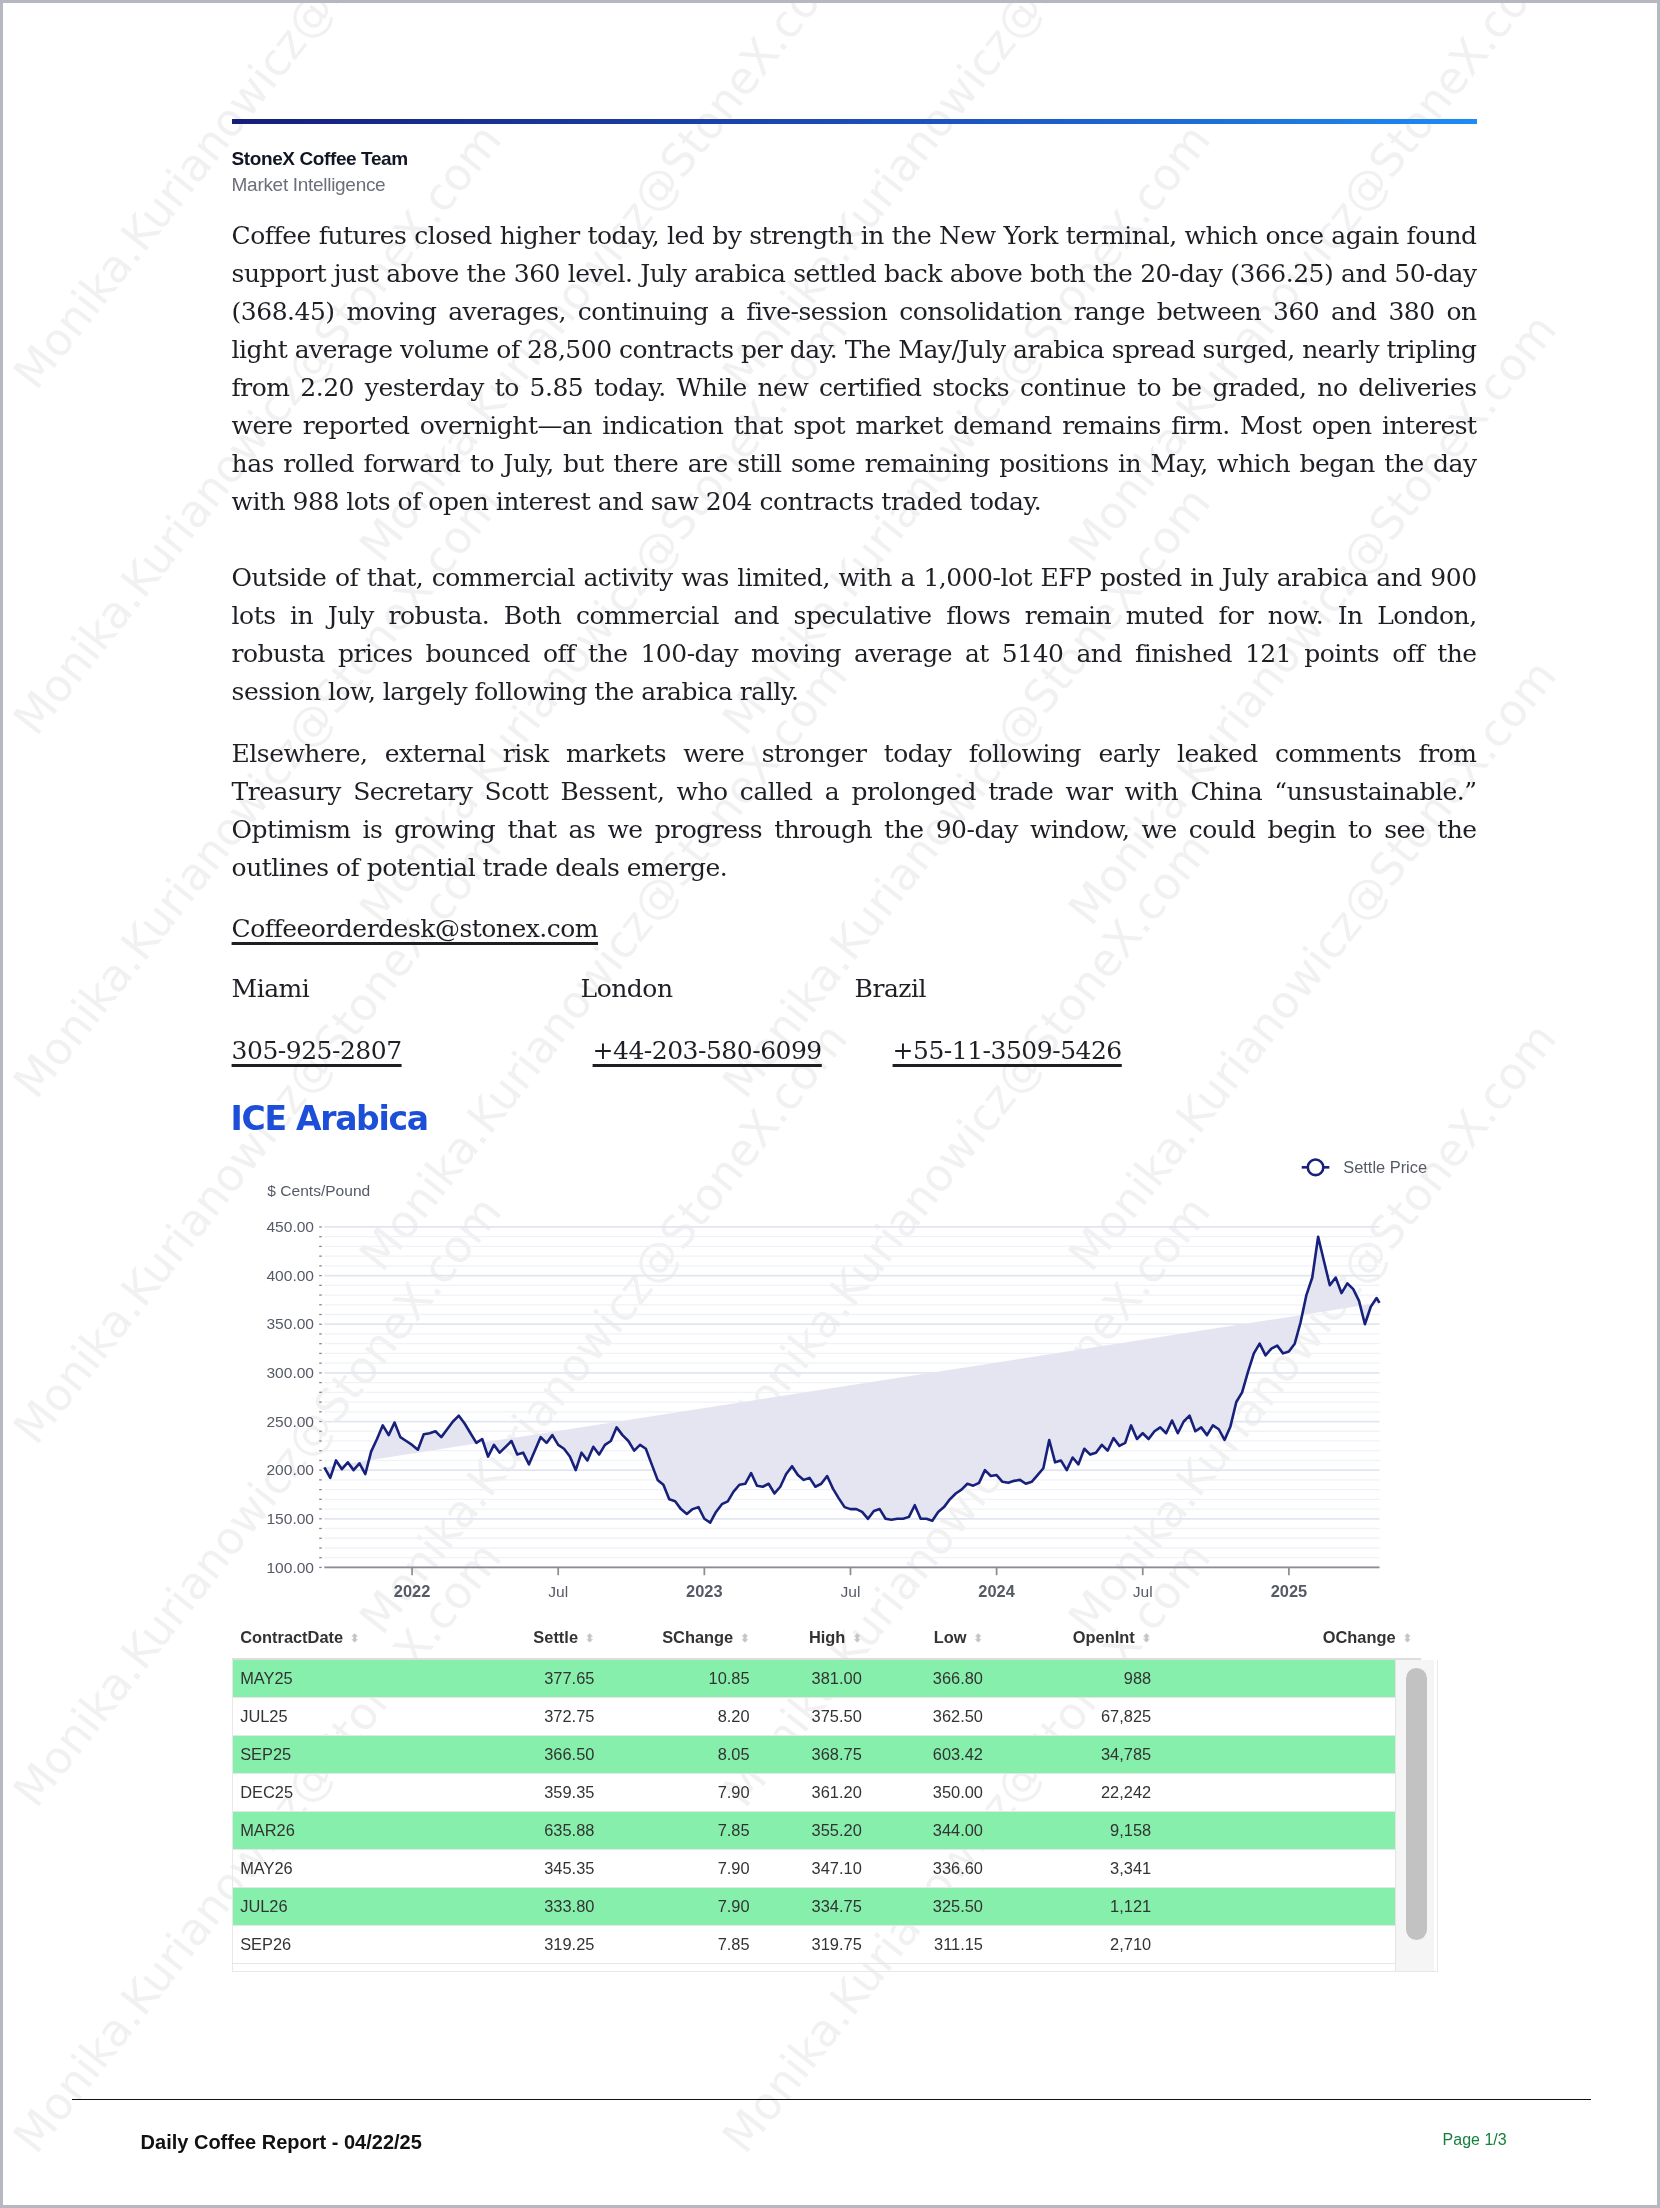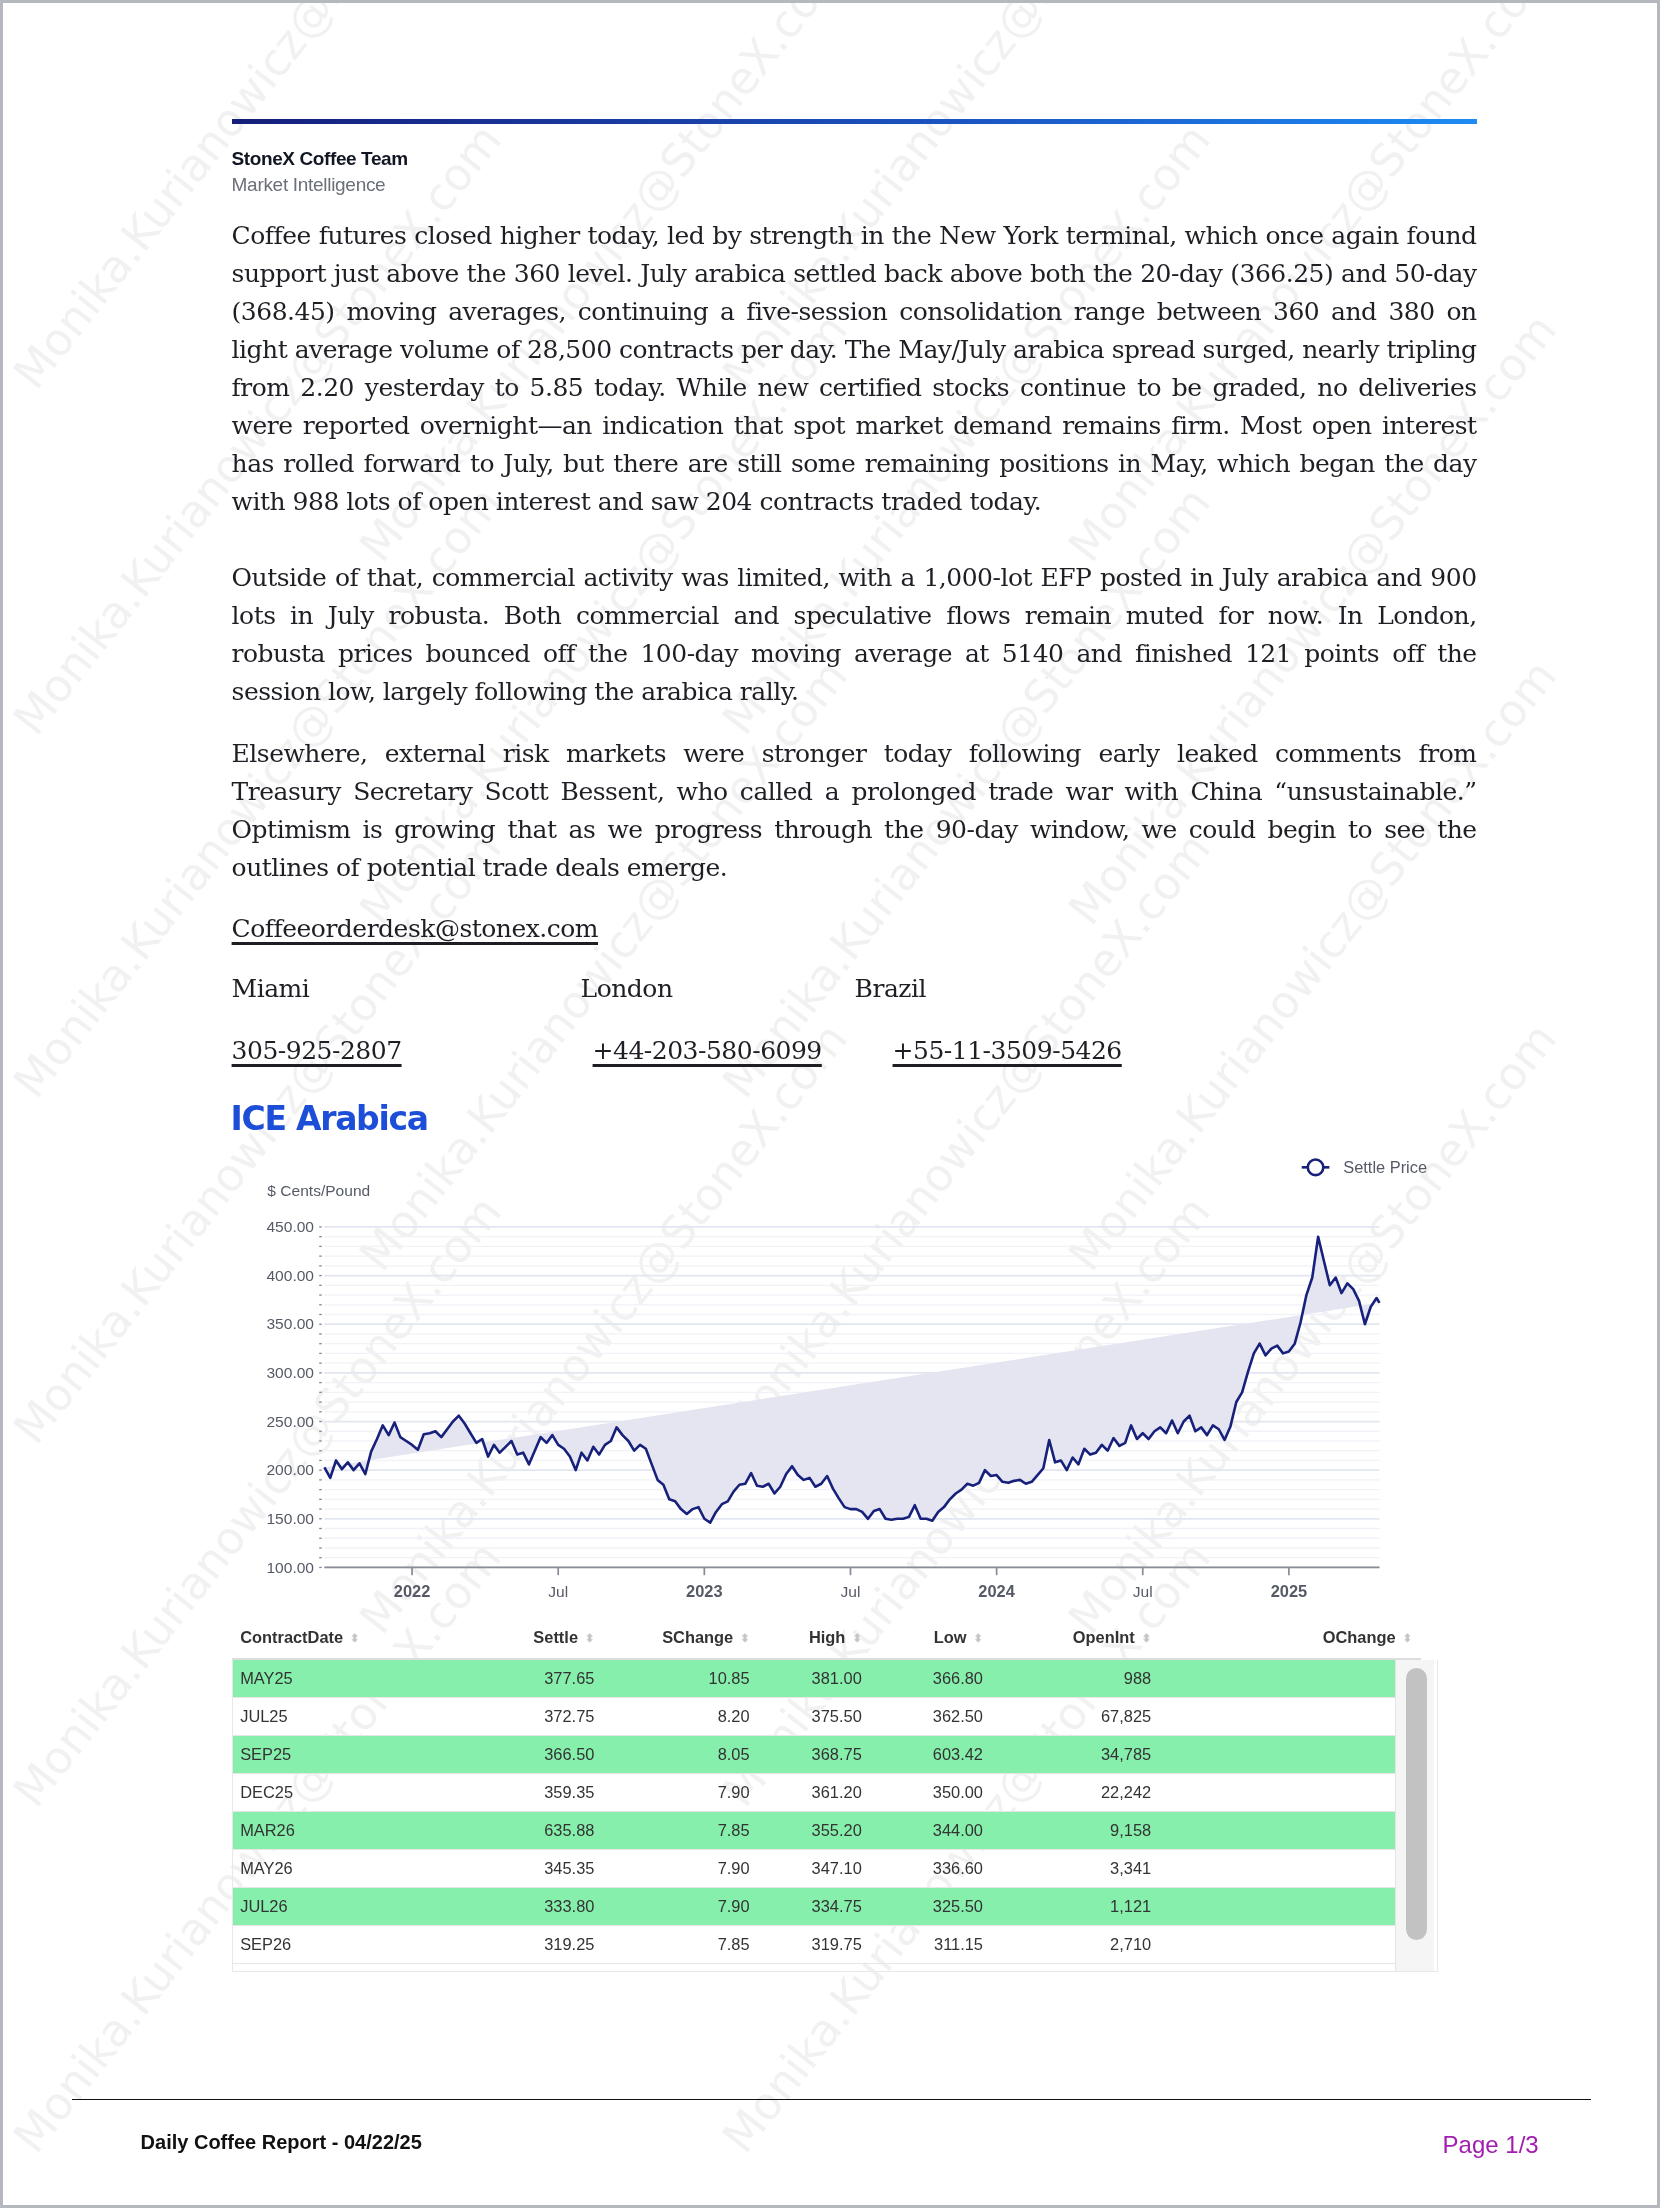--- a/index.html
+++ b/index.html
@@ -22,21 +22,21 @@
   table.dt th.r { text-align:right; }
   table.dt td { height:37px; padding:0 8.6px; border-bottom:1.7px solid #e6e6e6; color:#333; white-space:nowrap; }
   table.dt td.r { text-align:right; }
   table.dt tr.odd td { background:#86efac; }
   .sort { color:#c6c6c6; font-size:11.2px; margin-left:7px; vertical-align:middle; }
   .tblbox { position:absolute; left:229px; top:1657px; width:1204px; height:311px; border:1.7px solid #e8e8e8; border-top:none; pointer-events:none; }
   .sbar-track { position:absolute; left:1392px; top:1657px; width:38px; height:311px; background:#f5f5f5; border-left:1.7px solid #e4e4e4; }
   .sbar-thumb { position:absolute; left:1403px; top:1665px; width:21px; height:272px; background:#c2c2c2; border-radius:10.4px; cursor:pointer; }
   .foot-rule { position:absolute; left:69px; top:2096px; width:1519px; height:1.7px; background:#111; }
   .foot-left { position:absolute; left:138px; top:2128px; font-weight:bold; font-size:20px; color:#111; }
-  .foot-right { position:absolute; left:1440px; top:2128px; font-size:24px; color:#a21caf; }
+  .foot-right { position:absolute; left:1440px; top:2128px; font-size:16px; color:#15803d; }
 </style>
 </head>
 <body>
 
 <div class="page">
 
   <div id="wm-layer">
       <div class="wm" style="left: 0px; top: 363px;">Monika.Kurianowicz@StoneX.com</div>
       <div class="wm" style="left: 709px; top: 363px;">Monika.Kurianowicz@StoneX.com</div>
       <div class="wm" style="left: 0px; top: 709px;">Monika.Kurianowicz@StoneX.com</div>

